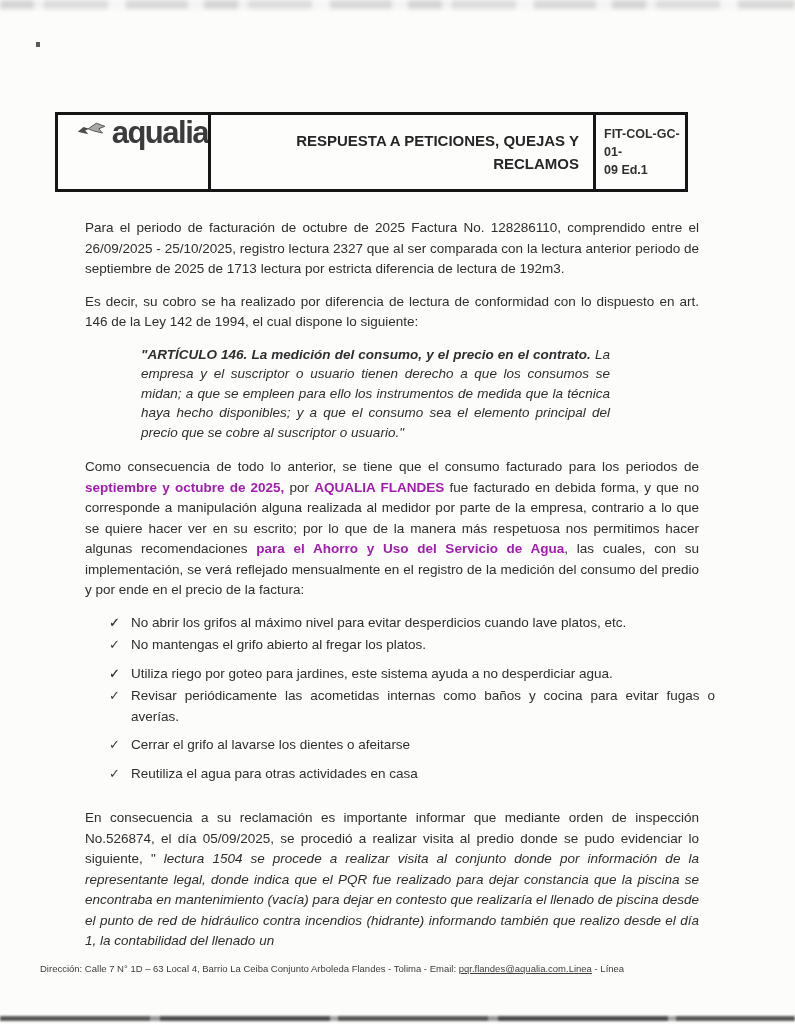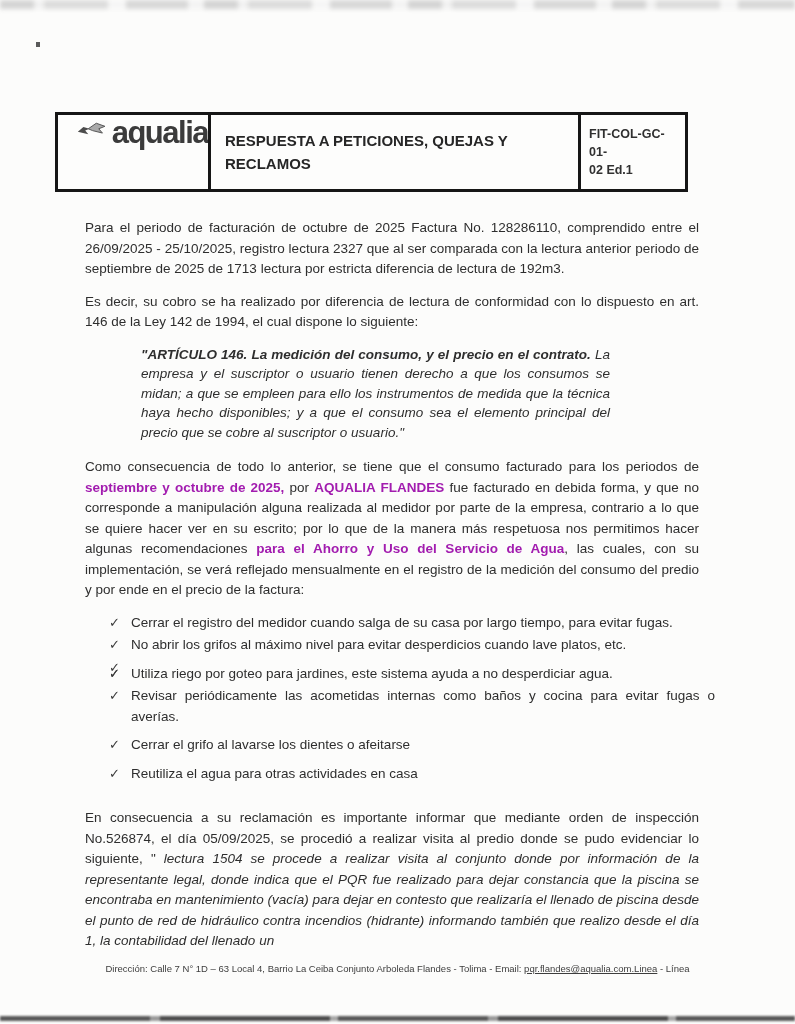--- a/index.html
+++ b/index.html
@@ -34,25 +34,25 @@
   .hdr {
     position:absolute; left:55px; top:112px; width:633px; height:80px;
     border:3px solid #161616; box-sizing:border-box;
     display:flex; background:#fdfdfc;
   }
   .hdr-logo { width:150px; box-sizing:border-box; display:flex; flex-direction:row; justify-content:center; padding:2px 0 4px 8px; }
   .birds { margin:0 0 -9px 10px; }
   .wordmark { font-size:31px; font-weight:bold; letter-spacing:-1.5px; color:#3b3b3b; line-height:1; }
   .hdr-title {
     flex:1; border-left:3px solid #161616; box-sizing:border-box;
-    display:flex; align-items:center; justify-content:center; text-align:left;
+    display:flex; align-items:center; justify-content:center; text-align:right;
     font-size:15px; font-weight:bold; line-height:1.55; padding:0 14px; color:#262626;
   }
   .hdr-code {
-    width:107px; border-left:3px solid #161616; box-sizing:border-box;
+    width:92px; border-left:3px solid #161616; box-sizing:border-box;
     font-size:12.5px; font-weight:600; color:#303030; line-height:1.45;
     padding:10px 4px 0 8px;
   }
 
   
   .doc {
     position:absolute; left:85px; right:80px; top:218px;
     font-size:13.5px; line-height:20.5px; text-align:justify; color:#2e2e2e;
   }
   .doc p { margin:0 16px 12px 0; }
@@ -65,21 +65,21 @@
   b { color:#a21caf; }
 
   ul.checks { list-style:none; margin:4px 0 24px 0; padding:0 0 0 24px; }
   ul.checks li { position:relative; padding-left:22px; margin:2px 0; }
   ul.checks li.mt { margin-top:8px; }
   ul.checks .check { position:absolute; left:0; top:0; font-size:13px; color:#3a3a3a; }
 
   
   .footer {
     position:absolute; left:40px; right:40px; top:962px;
-    text-align:center; font-size:9.5px; line-height:13px; color:#3d3d3d;
+    font-size:9.5px; line-height:13px; color:#3d3d3d;
   }
   .footer .email { text-decoration:underline; }
 </style>
 </head>
 <body>
 
 <div class="page">
 
   <div class="bleed-top"></div>
   <div class="speck"></div>
@@ -88,38 +88,38 @@
     <div class="hdr-logo">
       <svg class="birds" width="58" height="26" viewBox="0 0 58 26" aria-hidden="true">
         <path d="M3 16 L12 8 L22 11 L15 14 L20 20 L8 17 Z" fill="#4c4c4c"></path>
         <path d="M20 11 L33 2 L47 7 L37 11 L43 18 L27 14 Z" fill="#a9a9a9" stroke="#555555" stroke-width="1.6"></path>
       </svg>
       <span class="wordmark">aqualia</span>
     </div>
     <div class="hdr-title">RESPUESTA A PETICIONES, QUEJAS Y RECLAMOS</div>
     <div class="hdr-code">
       <div>FIT-COL-GC-01-</div>
-      <div>02 Ed.1</div>
+      <div>09 Ed.1</div>
     </div>
   </div>
 
   <div class="doc">
     <p>Para el periodo de facturación de octubre de 2025 Factura No. 128286110, comprendido entre el 26/09/2025 - 25/10/2025, registro lectura 2327 que al ser comparada con la lectura anterior periodo de septiembre de 2025 de 1713 lectura por estricta diferencia de lectura de 192m3.</p>
     <p>Es decir, su cobro se ha realizado por diferencia de lectura de conformidad con lo dispuesto en art. 146 de la Ley 142 de 1994, el cual dispone lo siguiente:</p>
 
     <div class="quote">
       <span class="lead">"ARTÍCULO 146. La medición del consumo, y el precio en el contrato.</span><span> La empresa y el suscriptor o usuario tienen derecho a que los consumos se midan; a que se empleen para ello los instrumentos de medida que la técnica haya hecho disponibles; y a que el consumo sea el elemento principal del precio que se cobre al suscriptor o usuario."</span>
     </div>
 
     <p><span>Como consecuencia de todo lo anterior, se tiene que el consumo facturado para los periodos de </span><b>septiembre y octubre de 2025,</b><span> por </span><b>AQUALIA FLANDES</b><span> fue facturado en debida forma, y que no corresponde a manipulación alguna realizada al medidor por parte de la empresa, contrario a lo que se quiere hacer ver en su escrito; por lo que de la manera más respetuosa nos permitimos hacer algunas recomendaciones </span><b>para el Ahorro y Uso del Servicio de Agua</b><span>, las cuales, con su implementación, se verá reflejado mensualmente en el registro de la medición del consumo del predio y por ende en el precio de la factura:</span></p>
 
     <ul class="checks">
-      <li><span class="check">✓</span><span>Cerrar el registro del medidor cuando salga de su casa por largo tiempo, para evitar fugas.</span></li>
+      <li><span class="check">✓</span></li>
       <li><span class="check">✓</span><span>No abrir los grifos al máximo nivel para evitar desperdicios cuando lave platos, etc.</span></li>
-      <li><span class="check">✓</span></li>
+      <li><span class="check">✓</span><span>No mantengas el grifo abierto al fregar los platos.</span></li>
       <li class="mt"><span class="check">✓</span></li>
       <li class="mt"><span class="check">✓</span><span>Utiliza riego por goteo para jardines, este sistema ayuda a no desperdiciar agua.</span></li>
       <li><span class="check">✓</span><span>Revisar periódicamente las acometidas internas como baños y cocina para evitar fugas o averías.</span></li>
       <li class="mt"><span class="check">✓</span><span>Cerrar el grifo al lavarse los dientes o afeitarse</span></li>
       <li class="mt"><span class="check">✓</span><span>Reutiliza el agua para otras actividades en casa</span></li>
     </ul>
 
     <p><span>En consecuencia a su reclamación es importante informar que mediante orden de inspección No.526874, el día 05/09/2025, se procedió a realizar visita al predio donde se pudo evidenciar lo siguiente, " </span><i>lectura 1504 se procede a realizar visita al conjunto donde por información de la representante legal, donde indica que el PQR fue realizado para dejar constancia que la piscina se encontraba en mantenimiento (vacía) para dejar en contesto que realizaría el llenado de piscina desde el punto de red de hidráulico contra incendios (hidrante) informando también que realizo desde el día 1, la contabilidad del llenado un</i></p>
   </div>
 

